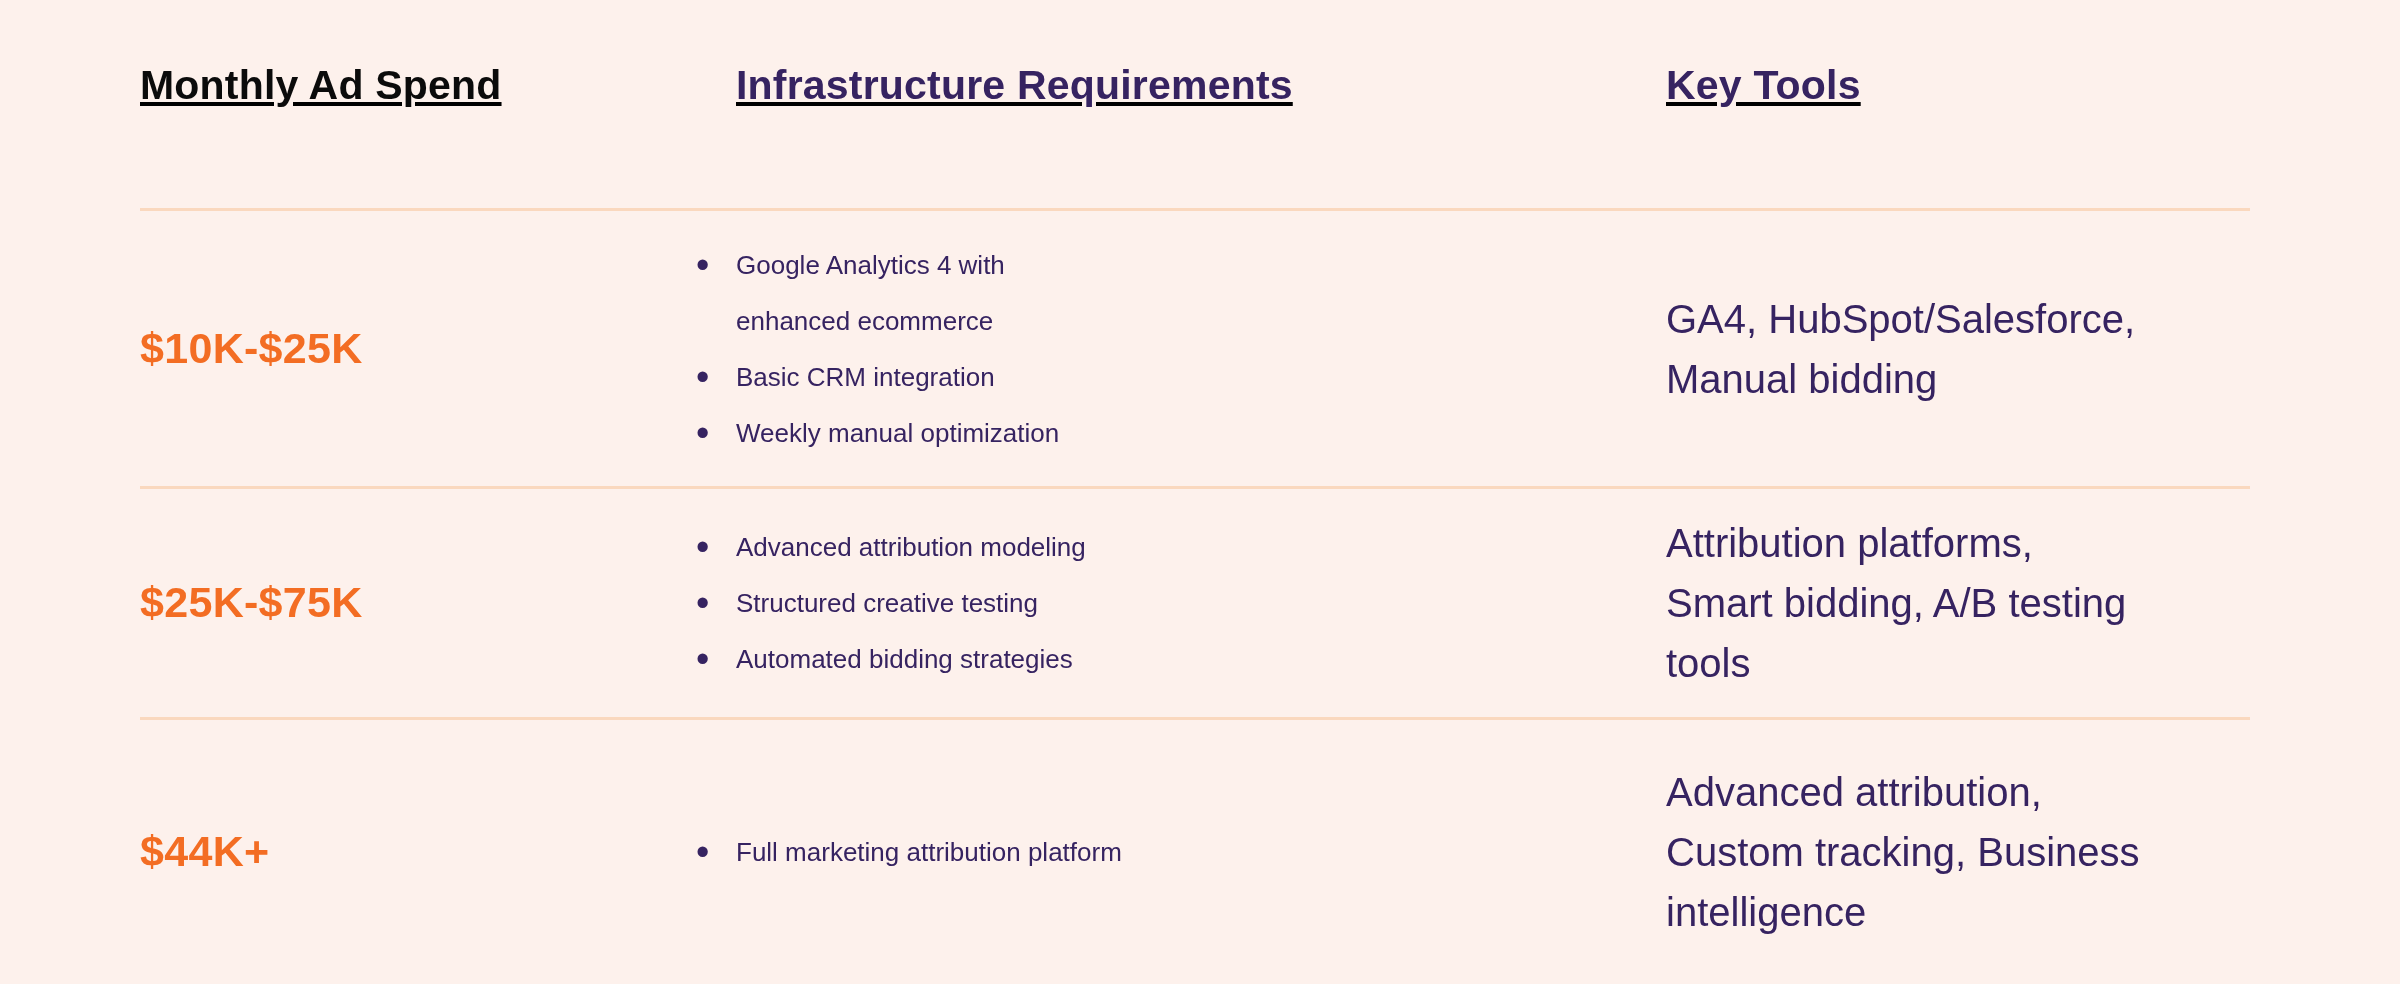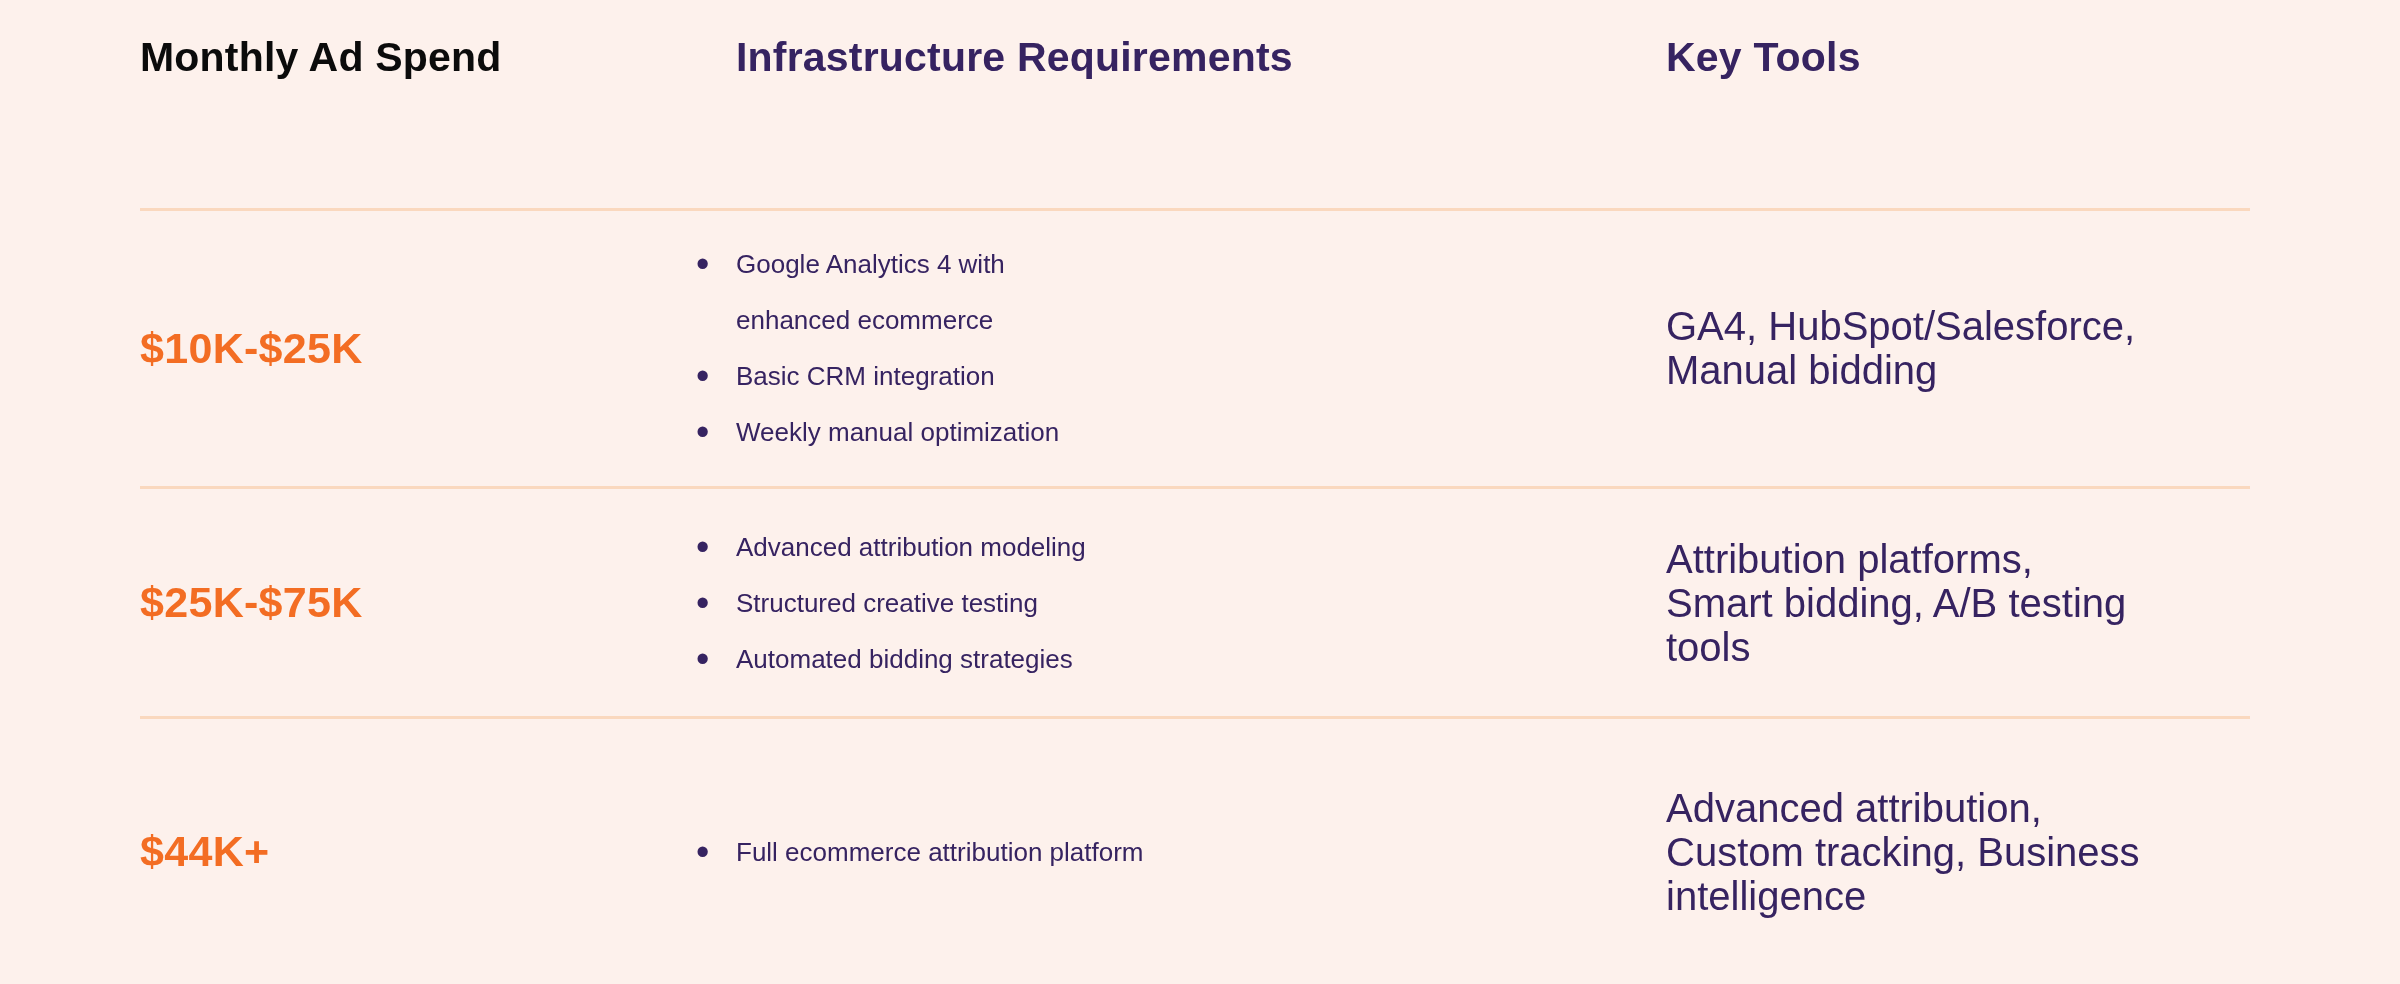--- a/index.html
+++ b/index.html
@@ -26,21 +26,22 @@
     display:flex;flex-direction:column;
   }
   .row{
     display:grid;
     grid-template-columns:554px 972px 1fr;
     align-items:center;
   }
   .row.header{
     height:213px;
     align-items:start;
-    padding-top:36px;
+    padding-top:64px;
+    text-decoration:underline;
   }
   .row.body-row{border-top:3px solid var(--divider);}
   .row.r1{height:287px;}
   .row.r2{height:238px;}
   .row.r3{height:276px;}
   .col-header{
     font-size:41px;font-weight:700;
     color:var(--purple);
     line-height:1.05;
     letter-spacing:0.2px;
@@ -62,21 +63,21 @@
     white-space:pre-line;
   }
   ul.reqs li::before{
     content:"\2022";
     position:absolute;left:2px;top:0;
     font-size:38px;line-height:56px;
     color:var(--purple);
   }
   .tools{
     font-size:40px;
-    line-height:44px;
+    line-height:60px;
     color:var(--purple);
     white-space:pre-line;
   }
 </style>
 </head>
 <body>
 
 <div class="canvas">
   <div class="inner">
 
@@ -106,21 +107,21 @@
         <li>Automated bidding strategies</li>
       </ul>
       <div class="tools">Attribution platforms,
 Smart bidding, A/B testing
 tools</div>
     </div>
 
     <div class="row body-row r3">
       <div class="spend">$44K+</div>
       <ul class="reqs">
-        <li>Full ecommerce attribution platform</li>
+        <li>Full marketing attribution platform</li>
       </ul>
       <div class="tools">Advanced attribution,
 Custom tracking, Business
 intelligence</div>
     </div>
 
   </div>
 </div>
 
 </body></html>

